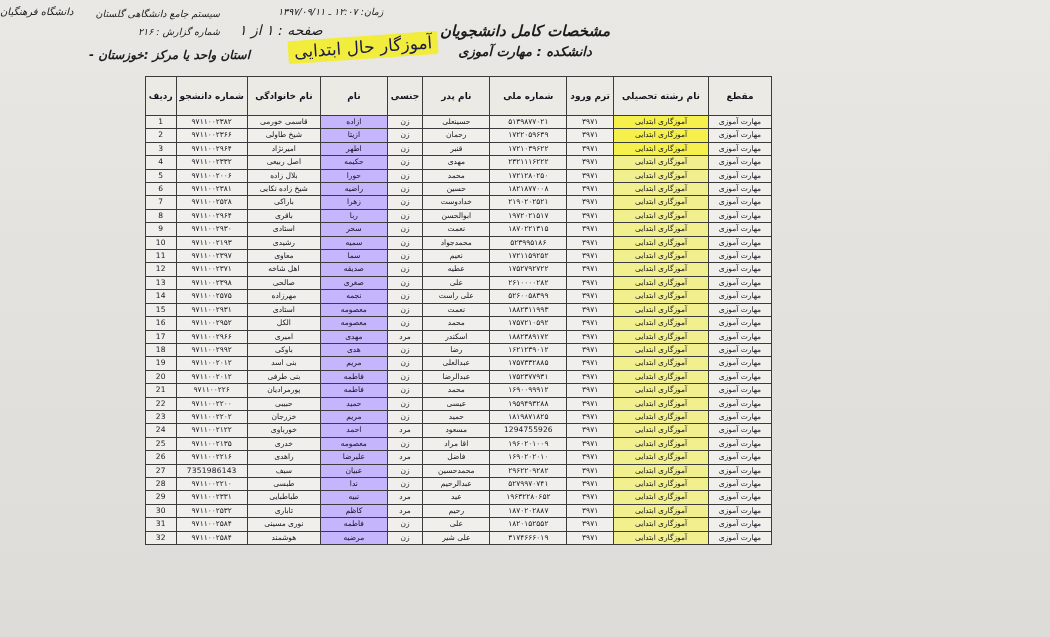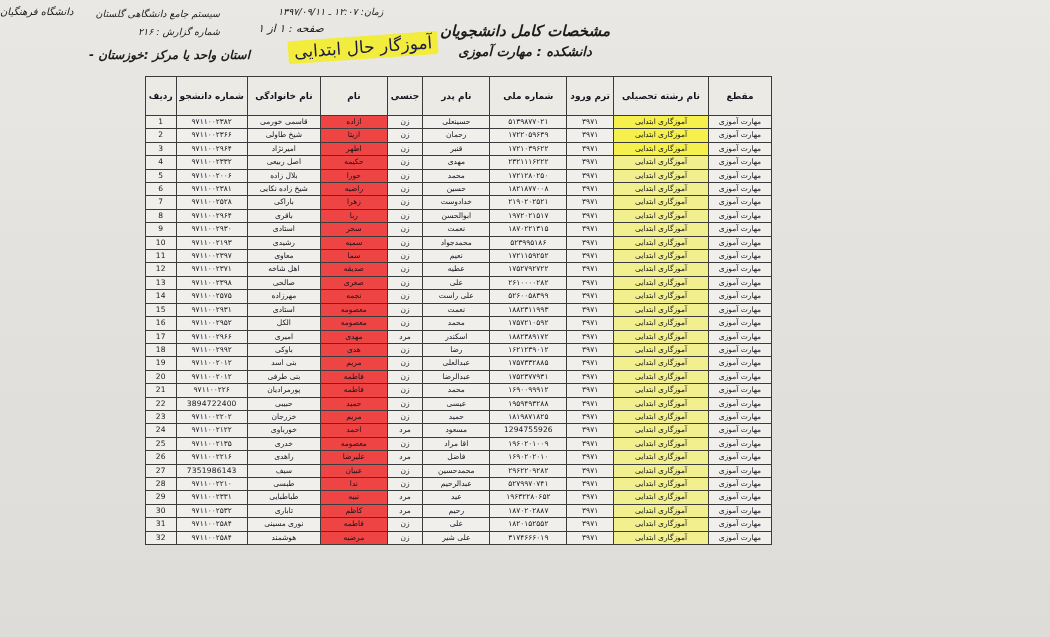--- a/index.html
+++ b/index.html
@@ -49,21 +49,21 @@
     top: 44px; left: 0; right: 0;
     text-align: center;
     font-size: 13px;
     font-weight: bold;
   }
   .hdr-right-1 { top: 8px;  right: 830px; font-size: 9.5px; }
   .hdr-right-2 { top: 26px; right: 830px; font-size: 9.5px; margin-left: 24px; }
   .hdr-right-3 { top: 48px; right: 800px; font-size: 12px; font-weight: bold;}
 
   .hdr-left-1 { top: 6px;  left: 250px; font-size: 9.5px; margin-left: 28px; }
-  .hdr-left-2 { top: 22px; left: 258px; font-size: 11px; }
+  .hdr-left-2 { top: 22px; left: 239px; font-size: 14px; }
 
   
   .handwriting {
     position: absolute;
     top: 36px;
     right: 612px;
     font-size: 17px;
     font-family: "DejaVu Serif", serif;
     color: #1b1b4b;
     transform: rotate(-4deg);
@@ -111,21 +111,21 @@
   .c-term    { width: 28px; }
   .c-reshte  { width: 88px; background: #f5f04b; }
   .c-maghta  { width: 56px; }
 
   thead .c-name   { background: #f5f04b; }
   thead .c-reshte { background: #eceae5; }
 
   
   tbody tr:nth-child(-n+3) .c-reshte { background: #f5f04b; }
   tbody .c-reshte { background: #f2ef8f; }
-  tbody .c-name { background: #ef4444; }
+  tbody .c-name { background: #c4b5fd; }
 </style>
 </head>
 <body>
 
 <div class="page">
   <div class="paper"></div>
 
   <div class="hdr hdr-center-1">دانشگاه فرهنگیان</div>
   <div class="hdr hdr-center-2">مشخصات کامل دانشجویان</div>
   <div class="hdr hdr-center-3">دانشکده : مهارت آموزی</div>
@@ -409,21 +409,21 @@
         </tr>
         <tr>
           <td class="c-maghta">مهارت آموزی</td>
           <td class="c-reshte">آموزگاری ابتدایی</td>
           <td class="c-term">٣٩٧١</td>
           <td class="c-melli">١٩۵٩۴٩٣٢٨٨</td>
           <td class="c-father">عیسی</td>
           <td class="c-gender">زن</td>
           <td class="c-name">حمید</td>
           <td class="c-family">حبیبی</td>
-          <td class="c-stid">3894722400</td>
+          <td class="c-stid">٩٧١١٠٠٢٢٠٠</td>
           <td class="c-radif">22</td>
         </tr>
         <tr>
           <td class="c-maghta">مهارت آموزی</td>
           <td class="c-reshte">آموزگاری ابتدایی</td>
           <td class="c-term">٣٩٧١</td>
           <td class="c-melli">١٨١٩٨٧١٨٢۵</td>
           <td class="c-father">حمید</td>
           <td class="c-gender">زن</td>
           <td class="c-name">مریم</td>

